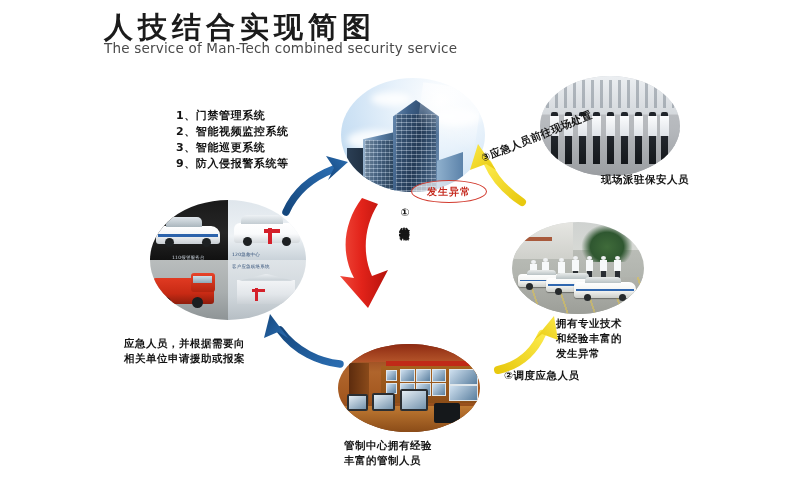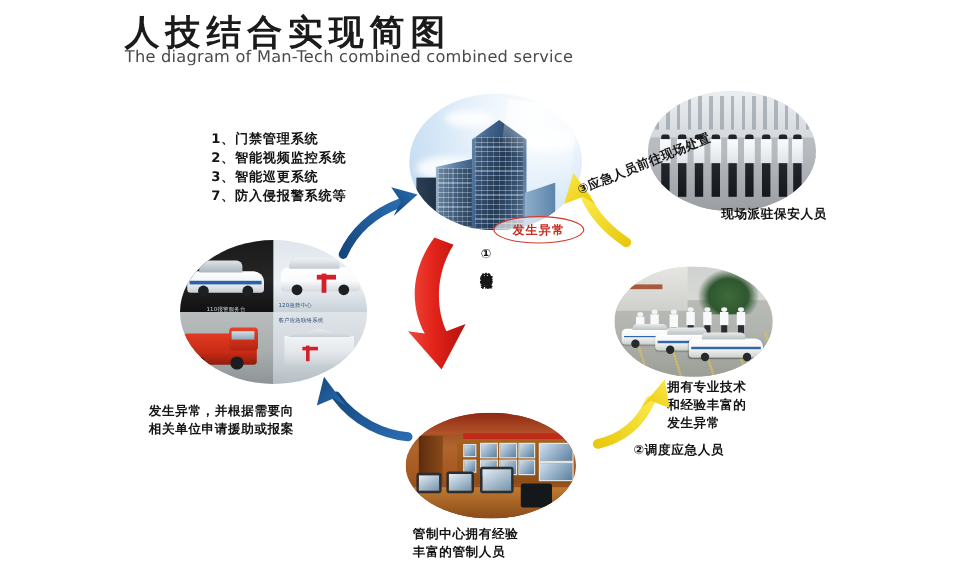--- a/index.html
+++ b/index.html
@@ -309,26 +309,26 @@
     white-space: nowrap; transform: rotate(-22deg);
     transform-origin: left center; letter-spacing: 0.4px;
   }
 </style>
 </head>
 <body>
 
 <div id="stage">
 
   <div class="title-cn">人技结合实现简图</div>
-  <div class="title-en">The diagram of Man-Tech combined combined service</div>
+  <div class="title-en">The service of Man-Tech combined security service</div>
 
   <div class="tblock" style="left:176px; top:108px; font-size:11px; letter-spacing:0.6px;">1、门禁管理系统</div>
   <div class="tblock" style="left:176px; top:124px; font-size:11px; letter-spacing:0.6px;">2、智能视频监控系统</div>
   <div class="tblock" style="left:176px; top:140px; font-size:11px; letter-spacing:0.6px;">3、智能巡更系统</div>
-  <div class="tblock" style="left:176px; top:156px; font-size:11px; letter-spacing:0.6px;">7、防入侵报警系统等</div>
+  <div class="tblock" style="left:176px; top:156px; font-size:11px; letter-spacing:0.6px;">9、防入侵报警系统等</div>
 
   <div class="photo" id="photo-building">
     <div class="sky"></div>
     <div class="cloud" style="left:6px; top:52px; width:54px; height:20px;"></div>
     <div class="cloud" style="right:4px; top:30px; width:48px; height:18px;"></div>
     <div class="cloud" style="left:30px; top:14px; width:40px; height:14px;"></div>
     <div class="tower-dark"></div>
     <div class="tower-left">
         <div class="glass"></div>
       </div>
@@ -510,21 +510,21 @@
           <div class="roof"></div>
           <div class="cv"></div>
           <div class="ch"></div>
         </div>
     </div>
   </div>
   <div class="micro-cap" style="left:172px; top:255px; color:#cfd8e2;">110报警服务台</div>
   <div class="micro-cap" style="left:232px; top:252px;">120急救中心</div>
   <div class="micro-cap" style="left:232px; top:264px;">客户应急联络系统</div>
 
-  <div class="tblock" style="left:124px; top:336px; font-size:10.5px; letter-spacing:0.5px;">发生异常，并根据需要向
+  <div class="tblock" style="left:124px; top:336px; font-size:10.5px; letter-spacing:0.5px;">应急人员，并根据需要向
 相关单位申请援助或报案</div>
 
   <svg class="arrow-svg" id="arrow-blue-up" style="left:284px; top:150px;" width="80" height="70" viewBox="0 0 80 70">
     <defs>
       <linearGradient id="bg1" x1="0" y1="1" x2="1" y2="0">
         <stop offset="0%" stop-color="#15477d"></stop>
           <stop offset="100%" stop-color="#2a6cb0"></stop>
       </linearGradient>
     </defs>
     <path d="M2,62 C10,44 26,28 50,19" stroke="url(#bg1)" stroke-width="7.5" fill="none" stroke-linecap="round"></path>
@@ -570,15 +570,15 @@
   <svg class="arrow-svg" id="arrow-yellow-right" style="left:496px; top:312px;" width="70" height="66" viewBox="0 0 70 66">
     <defs>
       <linearGradient id="yg2" x1="0" y1="1" x2="1" y2="0">
         <stop offset="0%" stop-color="#e8c90f"></stop>
           <stop offset="100%" stop-color="#fbe94a"></stop>
       </linearGradient>
     </defs>
     <path d="M2,58 C20,54 36,44 46,22" stroke="url(#yg2)" stroke-width="8" fill="none" stroke-linecap="round"></path>
     <path d="M38,28 L58,4 L62,28 L46,22 Z" fill="url(#yg2)"></path>
   </svg>
-  <div class="tblock" style="left:504px; top:368px; font-size:10.5px; letter-spacing:0.5px;margin-left:24px;">②调度应急人员</div>
+  <div class="tblock" style="left:504px; top:368px; font-size:10.5px; letter-spacing:0.5px;">②调度应急人员</div>
 
 </div>
 
 </body></html>

